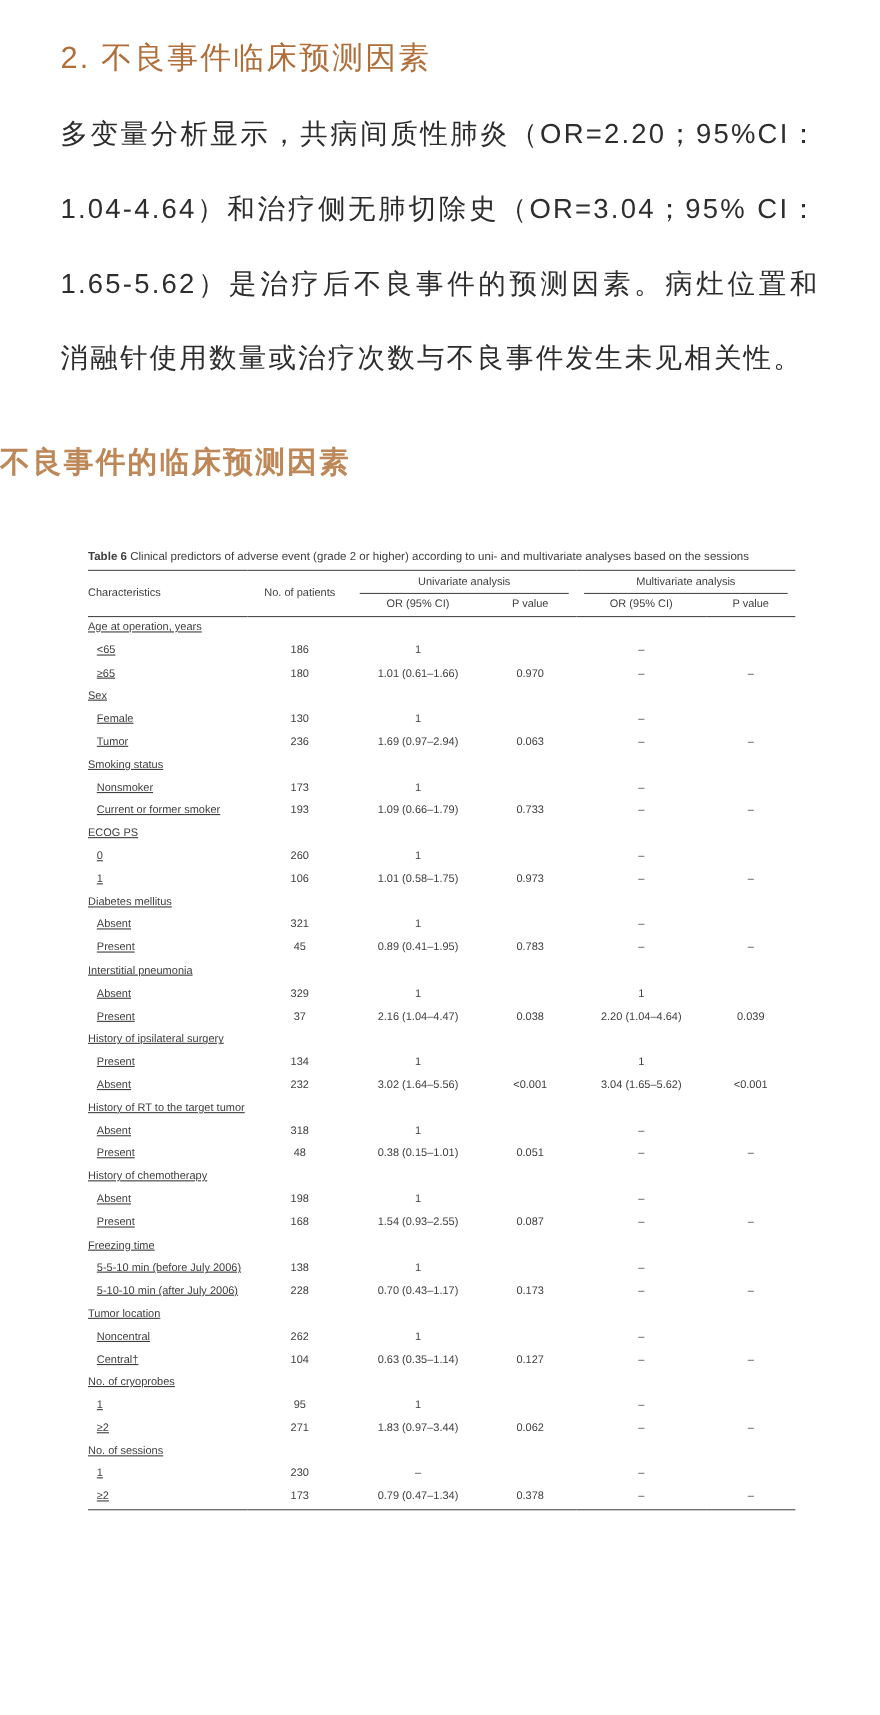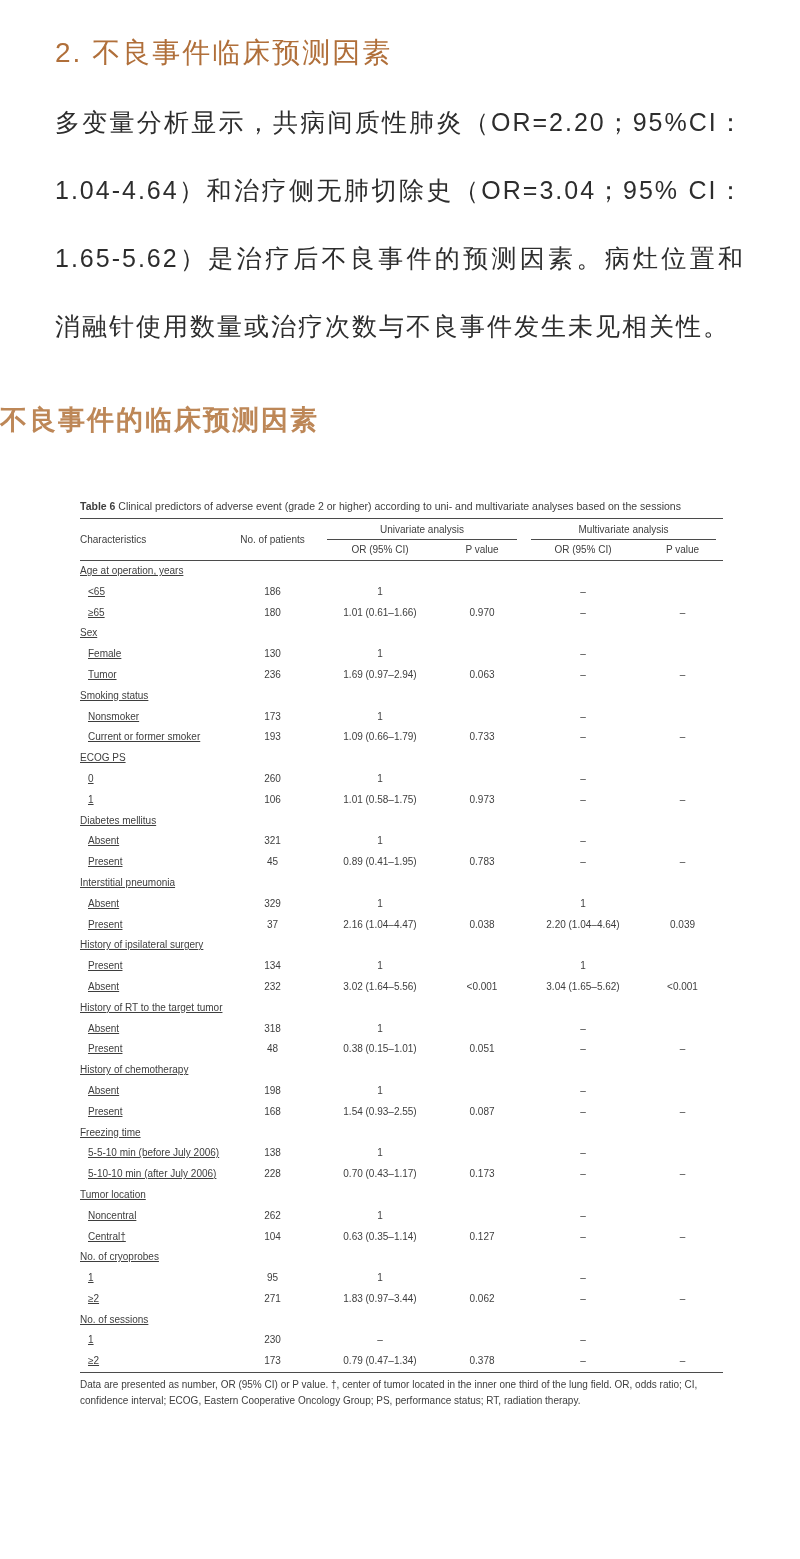--- a/index.html
+++ b/index.html
@@ -402,14 +402,13 @@
     <td class="lbl">≥2</td>
     <td class="ctr">173</td>
     <td class="ctr">0.79 (0.47–1.34)</td>
     <td class="ctr">0.378</td>
     <td class="ctr">–</td>
     <td class="ctr">–</td>
   </tr>
       </tbody>
   </table>
 
-  <p class="footnote">Data are presented as number, OR (95% CI) or P value. †, center of tumor located in the inner one third of the lung field. OR, odds ratio; CI, confidence interval; ECOG, Eastern Cooperative Oncology Group; PS, performance status; RT, radiation therapy.</p>
 </div>
 
 </body></html>

